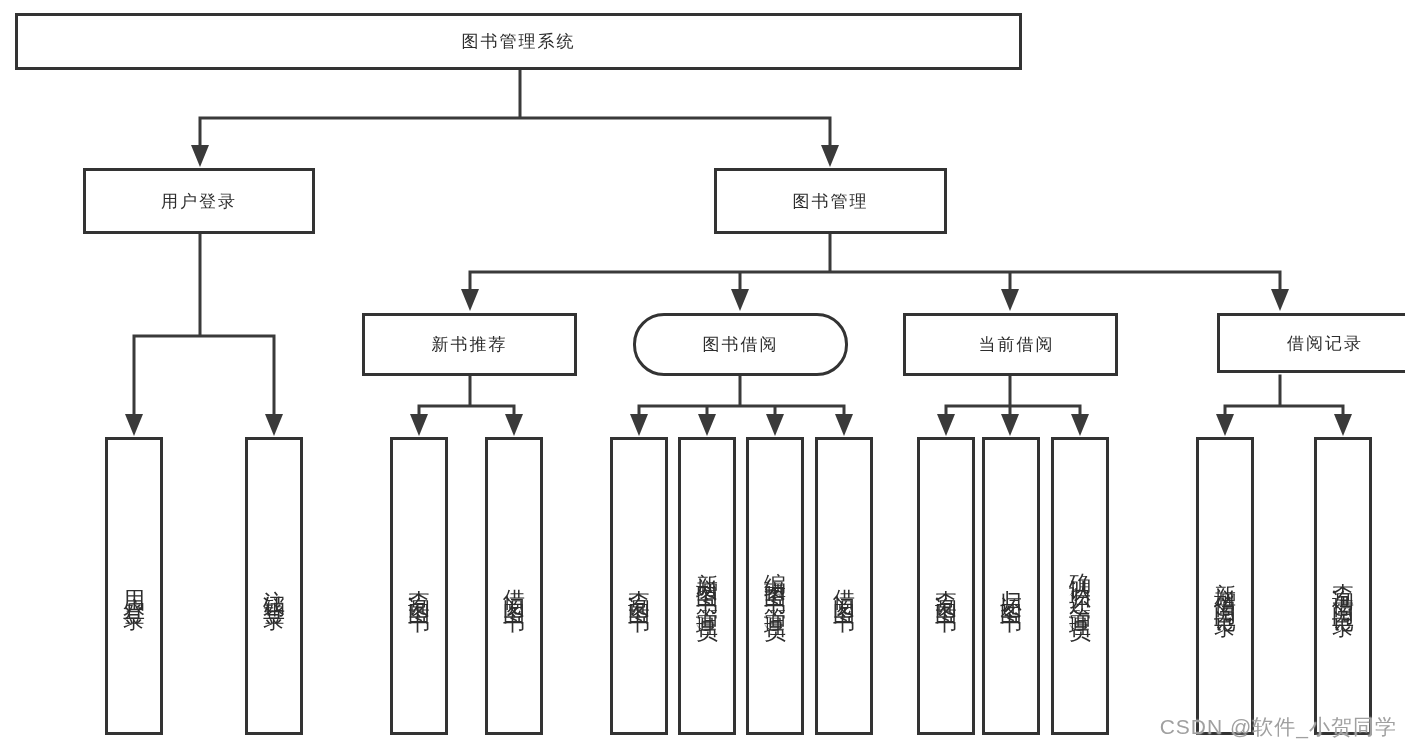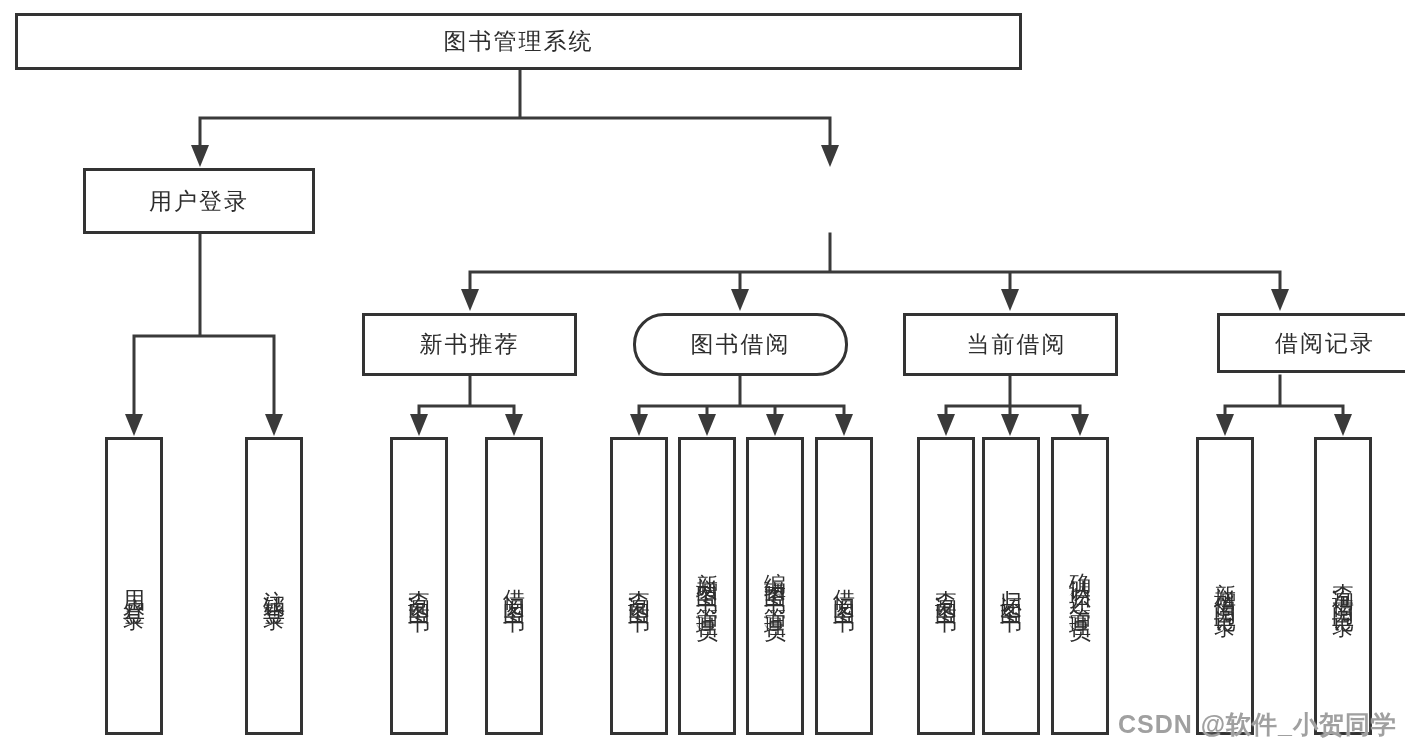--- a/index.html
+++ b/index.html
@@ -14,21 +14,21 @@
   .wires{position:absolute;left:0;top:0;width:1405px;height:747px;}
   .box{
     position:absolute;
     background:#ffffff;
     border:3px solid #333333;
     box-sizing:border-box;
     display:flex;align-items:center;justify-content:center;
   }
   .box .lbl{
     color:#2d2d2d;
-    font-size:23px;
+    font-size:17px;
     letter-spacing:2px;
     white-space:nowrap;
     line-height:1;
   }
   .leaf .lbl{
     writing-mode:vertical-rl;
     text-orientation:mixed;
     font-size:22px;
     letter-spacing:7px;
   }
@@ -50,26 +50,25 @@
   #l-bb-edit    {left:746px;}
   #l-bb-borrow  {left:815px;}
   #l-cb-query   {left:917px;}
   #l-cb-return  {left:982px;}
   #l-cb-confirm {left:1051px;}
   #l-br-add     {left:1196px;}
   #l-br-query   {left:1314px;}
   .watermark{
     position:absolute;
     right:8px;bottom:6px;
-    font-size:25px;
+    font-size:21px;
     letter-spacing:1px;
     color:#a0a0a0;
     text-shadow:0 0 2px #ffffff;
     z-index:5;
-    font-weight:bold;
   }
 </style>
 </head>
 <body>
 
 <div class="canvas">
 
   <svg class="wires" viewBox="0 0 1405 747" xmlns="http://www.w3.org/2000/svg">
     <g stroke="#3a3a3a" stroke-width="3" fill="none" stroke-linecap="square">
       <path d="M520 69 V118 M200 147 L200 118 L830 118 L830 147"></path>
@@ -102,20 +101,23 @@
       <polygon points="1334,414 1352,414 1343,436"></polygon>
     </g>
   </svg>
 
   <div class="box" id="n-root">
     <span class="lbl">图书管理系统</span>
   </div>
 
   <div class="box" id="n-user-login">
     <span class="lbl">用户登录</span>
+  </div>
+  <div class="box" id="n-book-mgmt">
+    <span class="lbl">图书管理</span>
   </div>
 
   <div class="box" id="n-new-book">
     <span class="lbl">新书推荐</span>
   </div>
   <div class="box" id="n-book-borrow">
     <span class="lbl">图书借阅</span>
   </div>
   <div class="box" id="n-cur-borrow">
     <span class="lbl">当前借阅</span>

